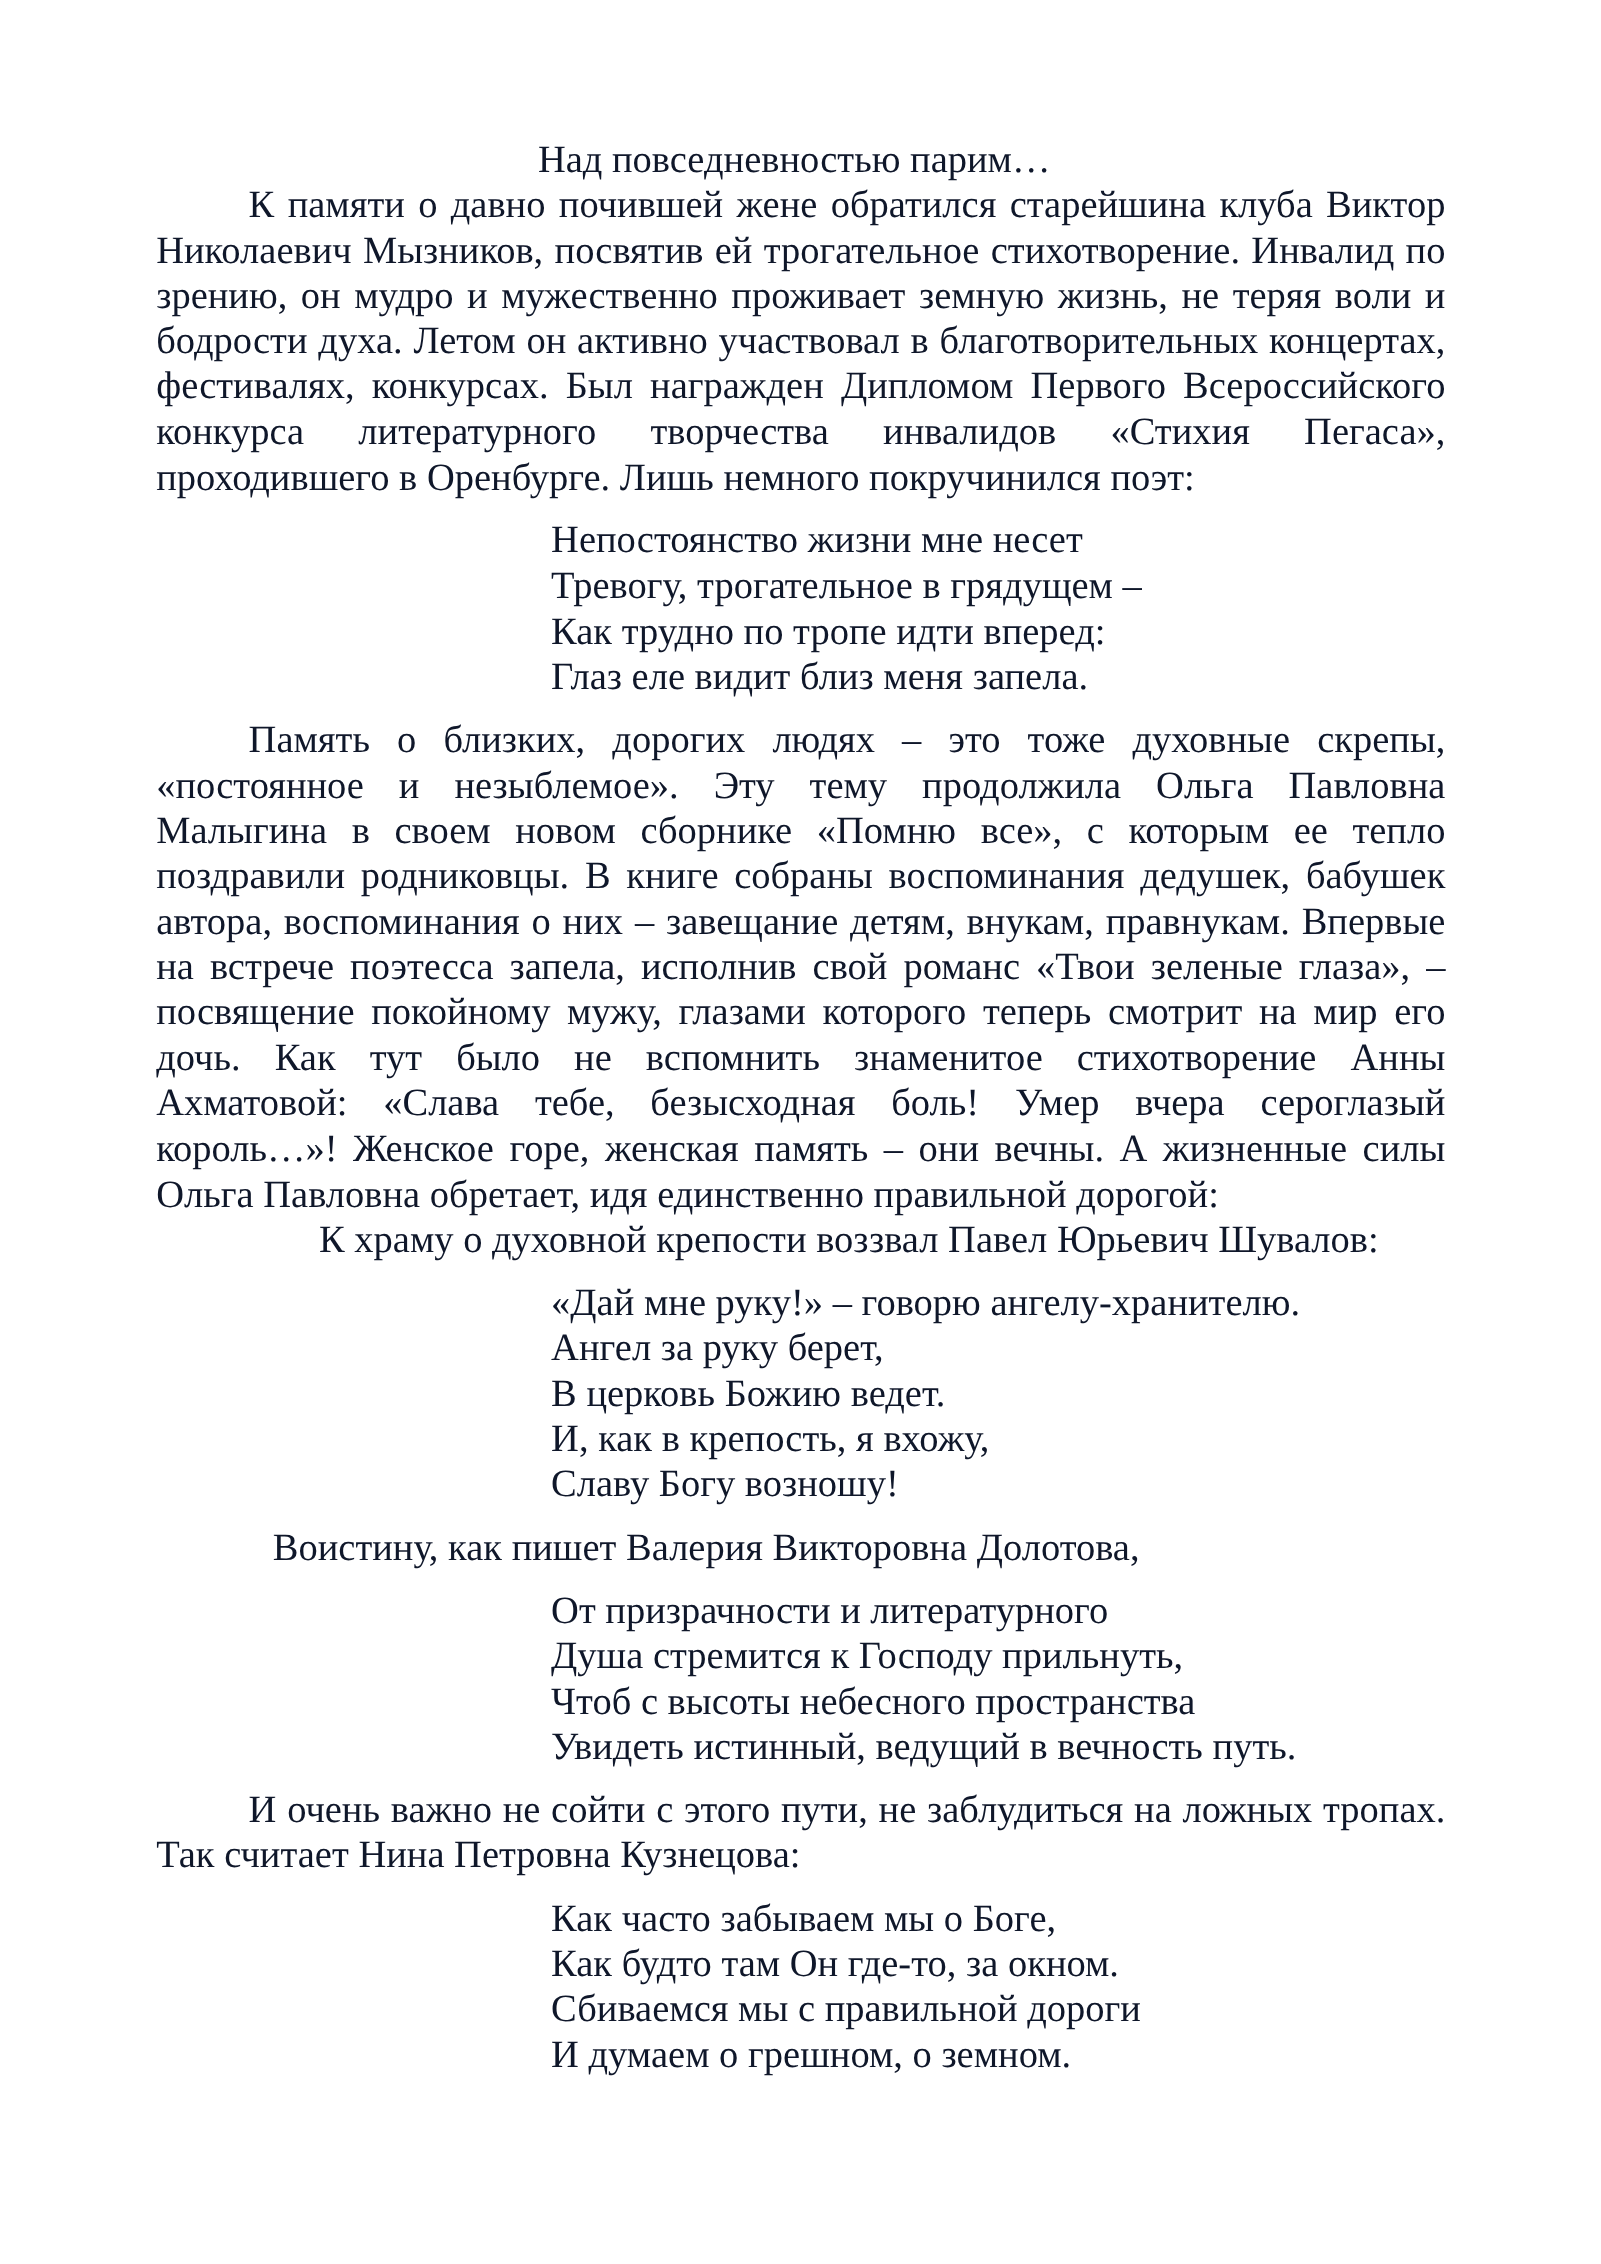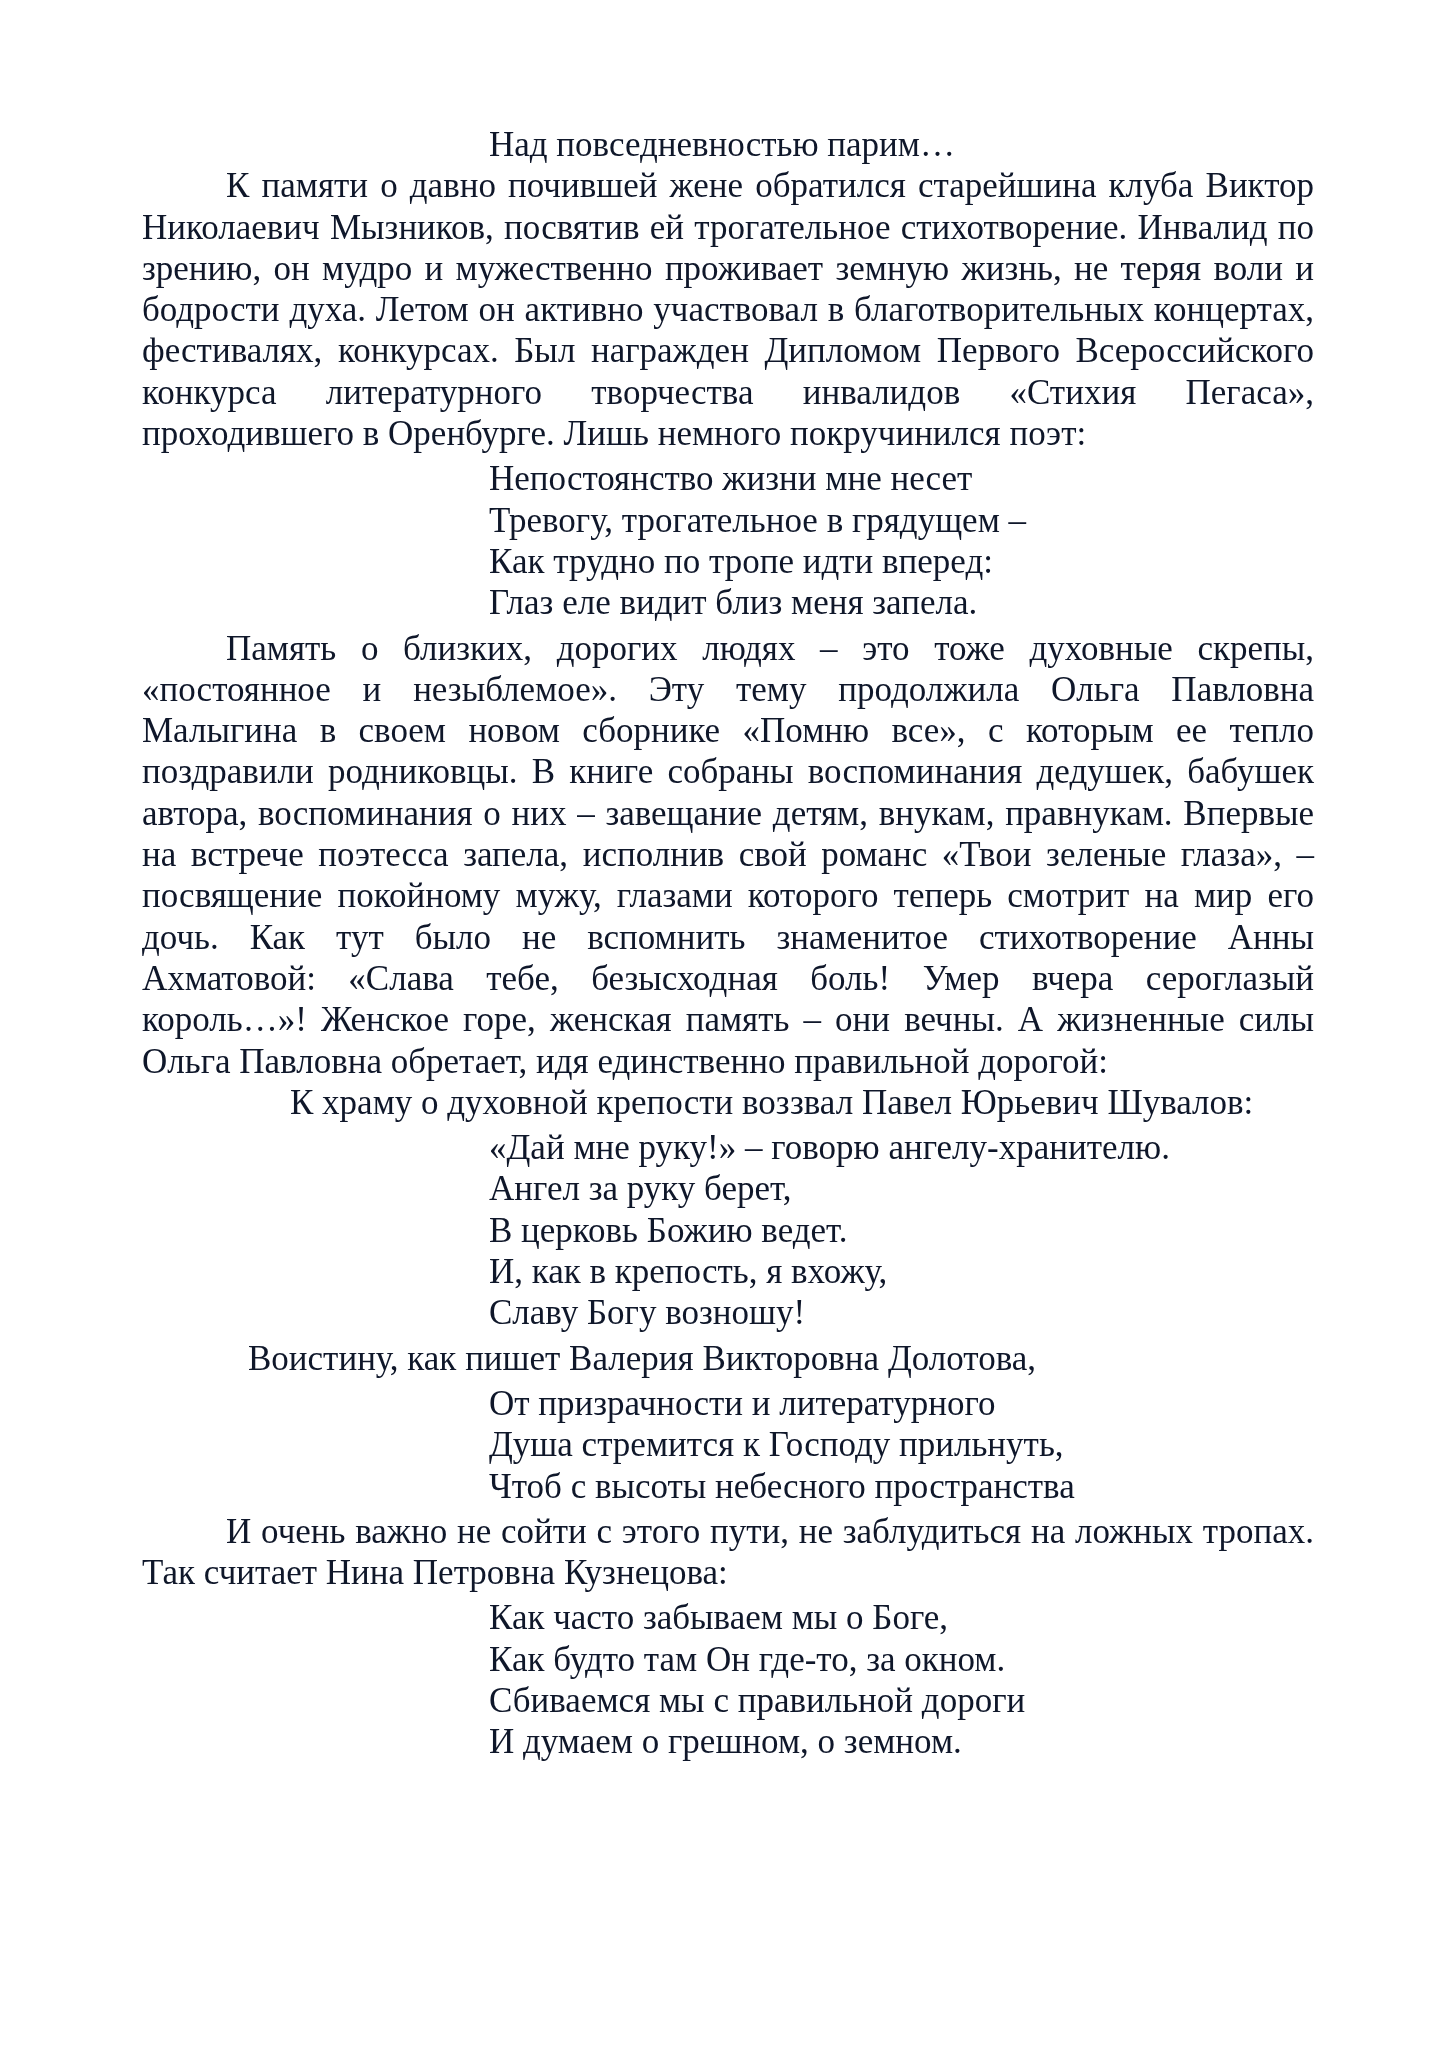--- a/index.html
+++ b/index.html
@@ -40,21 +40,21 @@
   
   p.body {
     margin: 0;
     text-align: justify;
     text-justify: inter-word;
     text-indent: 84px;
   }
 
   
   .verse {
-    margin: 4px;
+    margin: 16px;
   }
   .verse .vline {
     margin: 0;
     text-align: left;
     white-space: nowrap;
     padding-left: 343px;
   }
 
   
   p.connector {
@@ -96,20 +96,21 @@
       <p class="vline">И, как в крепость, я вхожу,</p>
       <p class="vline">Славу Богу возношу!</p>
     </div>
 
     <p class="connector indent-b">Воистину, как пишет Валерия Викторовна Долотова,</p>
 
     <div class="verse">
       <p class="vline">От призрачности и литературного</p>
       <p class="vline">Душа стремится к Господу прильнуть,</p>
       <p class="vline">Чтоб с высоты небесного пространства</p>
+      <p class="vline">Увидеть истинный, ведущий в вечность путь.</p>
     </div>
 
     <p class="body">И очень важно не сойти с этого пути, не заблудиться на ложных тропах. Так считает Нина Петровна Кузнецова:</p>
 
     <div class="verse">
       <p class="vline">Как часто забываем мы о Боге,</p>
       <p class="vline">Как будто там Он где-то, за окном.</p>
       <p class="vline">Сбиваемся мы с правильной дороги</p>
       <p class="vline">И думаем о грешном, о земном.</p>
     </div>

